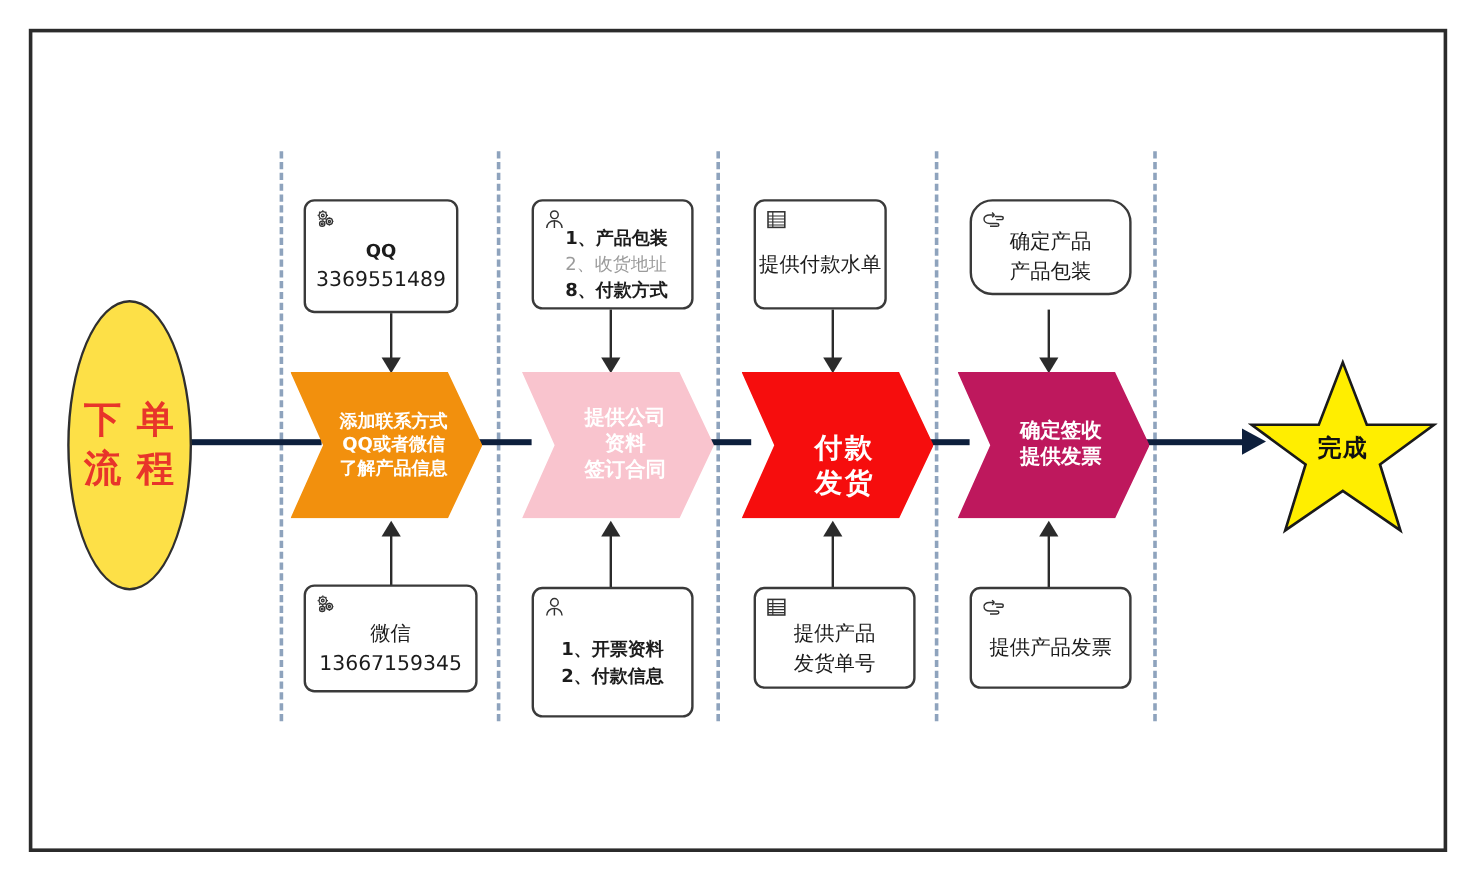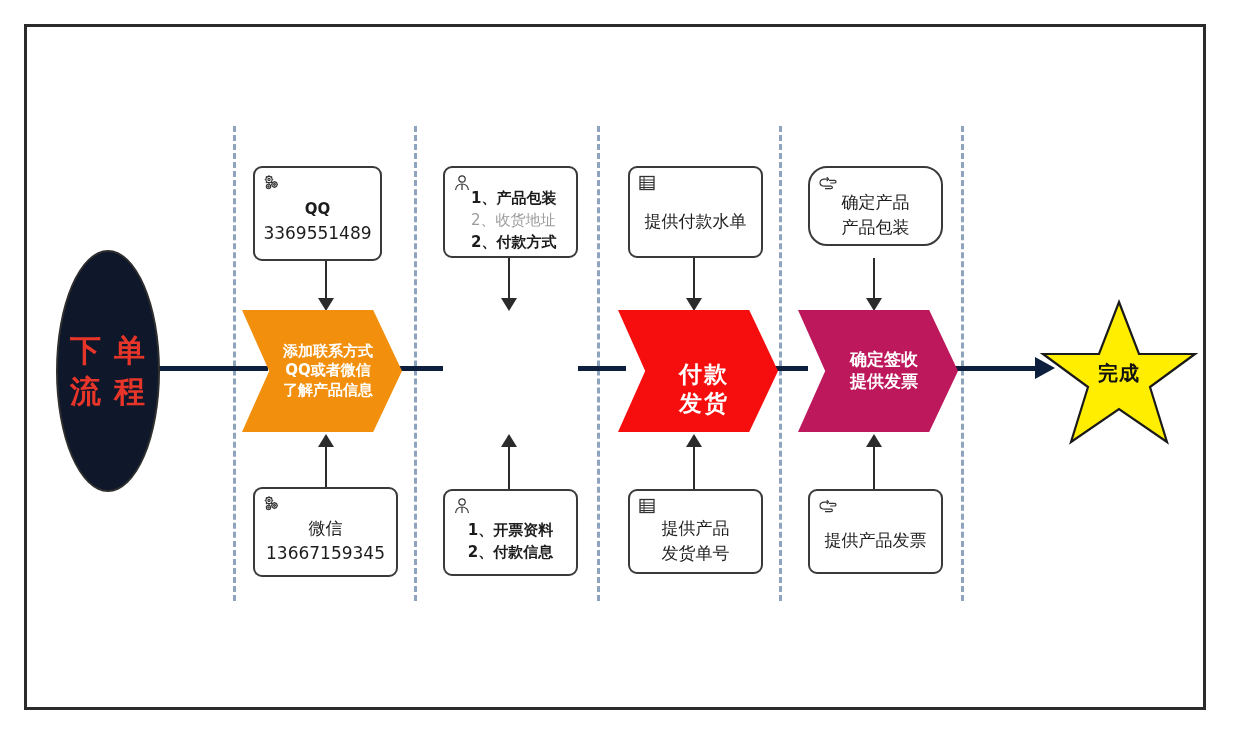--- a/index.html
+++ b/index.html
@@ -50,21 +50,21 @@
     border-left: 20px solid #0d1f3c;
   }
   
   .start-ellipse {
     position: absolute;
     left: 56px;
     top: 250px;
     width: 104px;
     height: 242px;
     border-radius: 50%;
-    background: #0f172a;
+    background: #fde047;
     border: 2px solid #2f2f2f;
     display: flex;
     align-items: center;
     justify-content: flex-start;
     box-sizing: border-box;
   }
   .start-ellipse .txt {
     color: #e8352a;
     font-weight: bold;
     font-size: 31px;
@@ -265,47 +265,52 @@
           <circle cx="10" cy="6" r="3.2"></circle>
           <path d="M3.6 17c0-3.6 2.9-6 6.4-6s6.4 2.4 6.4 6"></path>
           <path d="M10 11v6"></path>
         </g>
       </svg>
     </span>
     <div class="ntext align-left">
       <div class="pad-top"></div>
       <div class="line bold">1、产品包装</div>
       <div class="line dim">2、收货地址</div>
-      <div class="line bold">2、付款方式</div>
+      <div class="line bold">8、付款方式</div>
     </div>
   </div>
   <div class="vline" style="left:508px; top:258px; height:50px;"></div>
   <div class="vhead-down" style="left:501px; top:298px;"></div>
 
+  <div class="chevron chev-md" style="left:435px; background:#f9c4ce;">
+    <div class="ctxt">提供公司
+资料
+签订合同</div>
+  </div>
 
   <div class="vhead-up" style="left:501px; top:434px;"></div>
   <div class="vline" style="left:508px; top:446px; height:44px;"></div>
-  <div class="note" style="left:443px; top:489px; width:135px; height:87px;">
+  <div class="note" style="left:443px; top:489px; width:135px; height:109px;">
     <span class="nicon">
       <svg viewBox="0 0 20 20" width="20" height="20">
         <g fill="none" stroke="#333" stroke-width="1.2">
           <circle cx="10" cy="6" r="3.2"></circle>
           <path d="M3.6 17c0-3.6 2.9-6 6.4-6s6.4 2.4 6.4 6"></path>
           <path d="M10 11v6"></path>
         </g>
       </svg>
     </span>
     <div class="ntext">
       <div class="pad-top"></div>
       <div class="line bold">1、开票资料</div>
       <div class="line bold">2、付款信息</div>
     </div>
   </div>
 
-  <div class="note" style="left:628px; top:166px; width:135px; height:92px;">
+  <div class="note" style="left:628px; top:166px; width:111px; height:92px;">
     <span class="nicon">
       <svg viewBox="0 0 20 20" width="20" height="20">
         <rect x="3" y="3.5" width="14" height="13" fill="none" stroke="#333" stroke-width="1.3"></rect>
         <path d="M3 7h14M3 9.5h14M3 12h14M3 14.5h14M7 3.5v13" stroke="#333" stroke-width="1"></path>
       </svg>
     </span>
     <div class="ntext">
       <div class="pad-top"></div>
       <div class="line big">提供付款水单</div>
     </div>

